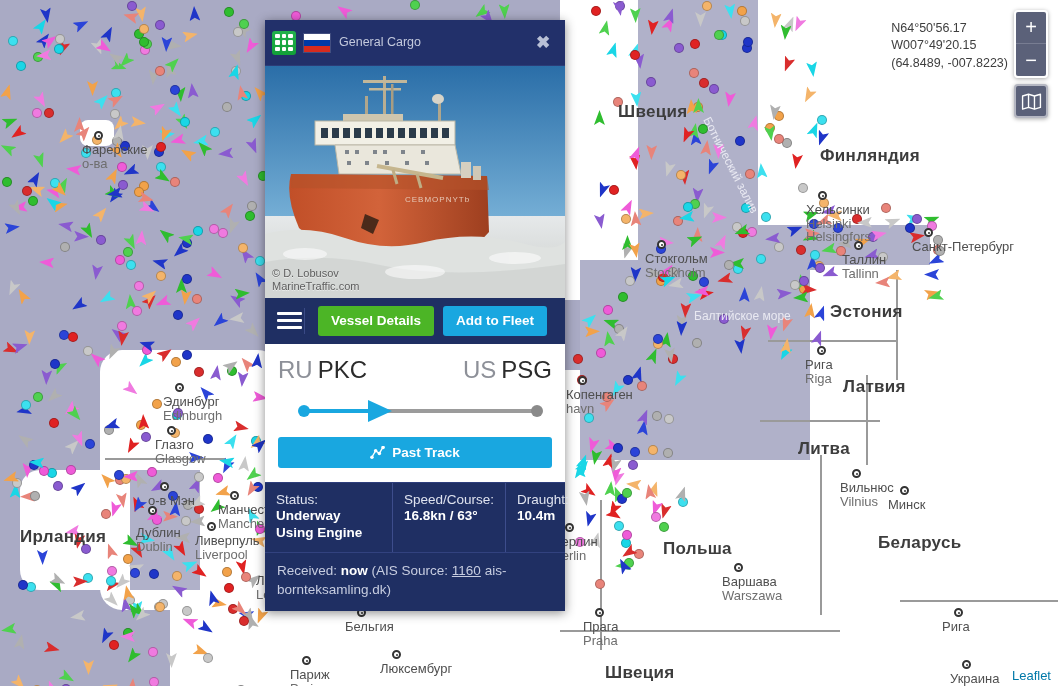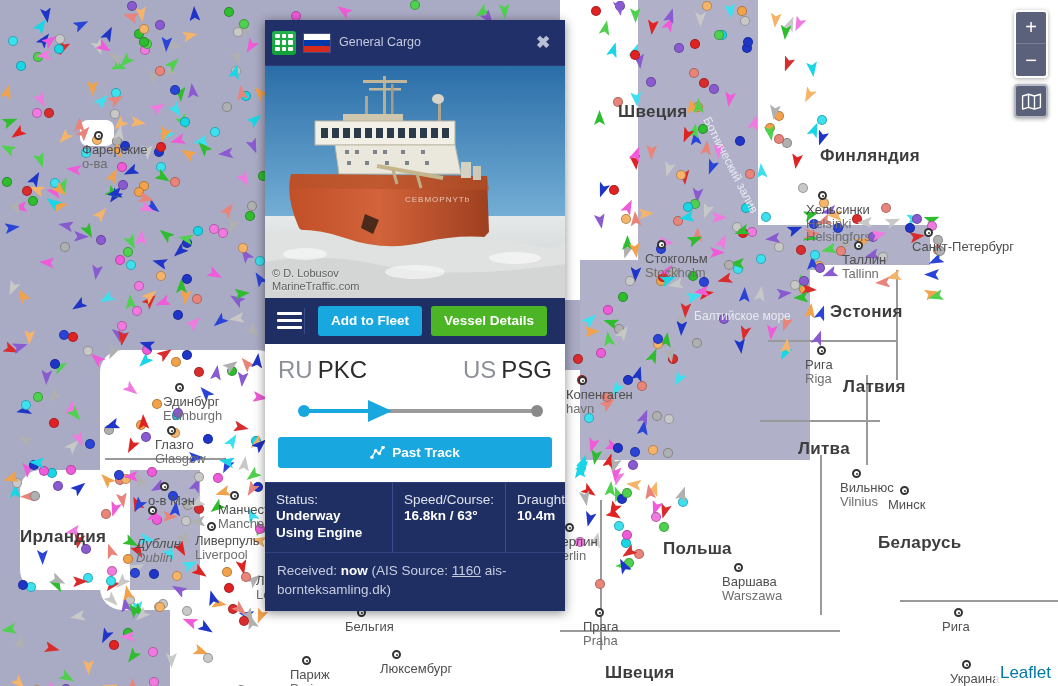--- a/index.html
+++ b/index.html
@@ -263,21 +263,21 @@
     background: #5b6179;
     border-radius: 4px;
     border: 2px solid rgba(255,255,255,.55);
     box-shadow: 0 1px 4px rgba(0,0,0,.35);
     display: flex; align-items: center; justify-content: center;
     cursor: pointer;
   }
   .attrib {
     position: absolute; right: 2px; bottom: 2px;
     background: rgba(255,255,255,.78);
-    color: #0078a8; font-size: 17px;
+    color: #0078a8; font-size: 13px;
     padding: 1px 5px; z-index: 40;
   }
 </style>
 </head>
 <body>
 
 <div id="app">
 
   <div id="map">
 
@@ -1010,21 +1010,21 @@
         <div class="mlabel city" style="left: 163px; top: 395px;">
           <div>Эдинбург</div>
           <div class="lat">Edinburgh</div>
         </div>
         <div class="citydot" style="left: 175px; top: 383px;"></div>
         <div class="mlabel city" style="left: 155px; top: 438px;">
           <div>Глазго</div>
           <div class="lat">Glasgow</div>
         </div>
         <div class="citydot" style="left: 167px; top: 426px;"></div>
-        <div class="mlabel city" style="left: 136px; top: 537px; font-style: italic;">
+        <div class="mlabel city" style="left: 136px; top: 526px;">
           <div>Дублин</div>
           <div class="lat">Dublin</div>
         </div>
         <div class="citydot" style="left: 148px; top: 506px;"></div>
         <div class="mlabel city" style="left: 218px; top: 503px;">
           <div>Манчестер</div>
           <div class="lat">Manchester</div>
         </div>
         <div class="citydot" style="left: 230px; top: 491px;"></div>
         <div class="mlabel city" style="left: 195px; top: 534px;">
@@ -1066,20 +1066,25 @@
         </div>
         <div class="citydot" style="left: 94px; top: 131px;"></div>
         <div class="mlabel city" style="left: 148px; top: 494px;">
           <div>о-в Мэн</div>
         </div>
         <div class="citydot" style="left: 160px; top: 482px;"></div>
         <div class="mlabel sealabel" style="left: 694px; top: 310px;">Балтийское море</div>
         <div class="mlabel sealabel" style="left: 712px; top: 115px; transform: rotate(63deg); transform-origin: 0px 0px;">Ботнический залив</div>
       </div>
 
+    <div class="coords">
+      <div>N64°50'56.17</div>
+      <div>W007°49'20.15</div>
+      <div>(64.8489, -007.8223)</div>
+    </div>
 
     <div class="zoomctl">
       <div>+</div>
       <div>−</div>
     </div>
 
     <div class="layerctl">
       <svg width="21" height="17" viewBox="0 0 24 20">
         <path d="M1.5 3.5 L8.5 1.5 L15.5 3.5 L22.5 1.5 L22.5 17 L15.5 19 L8.5 17 L1.5 19 Z" fill="none" stroke="#ffffff" stroke-width="1.6" stroke-linejoin="round"></path>
         <path d="M8.5 1.5 L8.5 17 M15.5 3.5 L15.5 19" stroke="#ffffff" stroke-width="1.6"></path>
@@ -1199,22 +1204,22 @@
         <div>MarineTraffic.com</div>
       </div>
     </div>
 
     <div class="p-actions">
       <div class="burger">
         <span></span>
           <span></span>
           <span></span>
       </div>
+      <button class="btn btn-green">Vessel Details</button>
       <button class="btn btn-blue">Add to Fleet</button>
-      <button class="btn btn-green">Vessel Details</button>
     </div>
 
     <div class="p-route">
       <div class="ports">
         <div>
           <span class="cc">RU</span><span class="pc">PKC</span>
         </div>
         <div>
           <span class="cc">US</span><span class="pc">PSG</span>
         </div>

